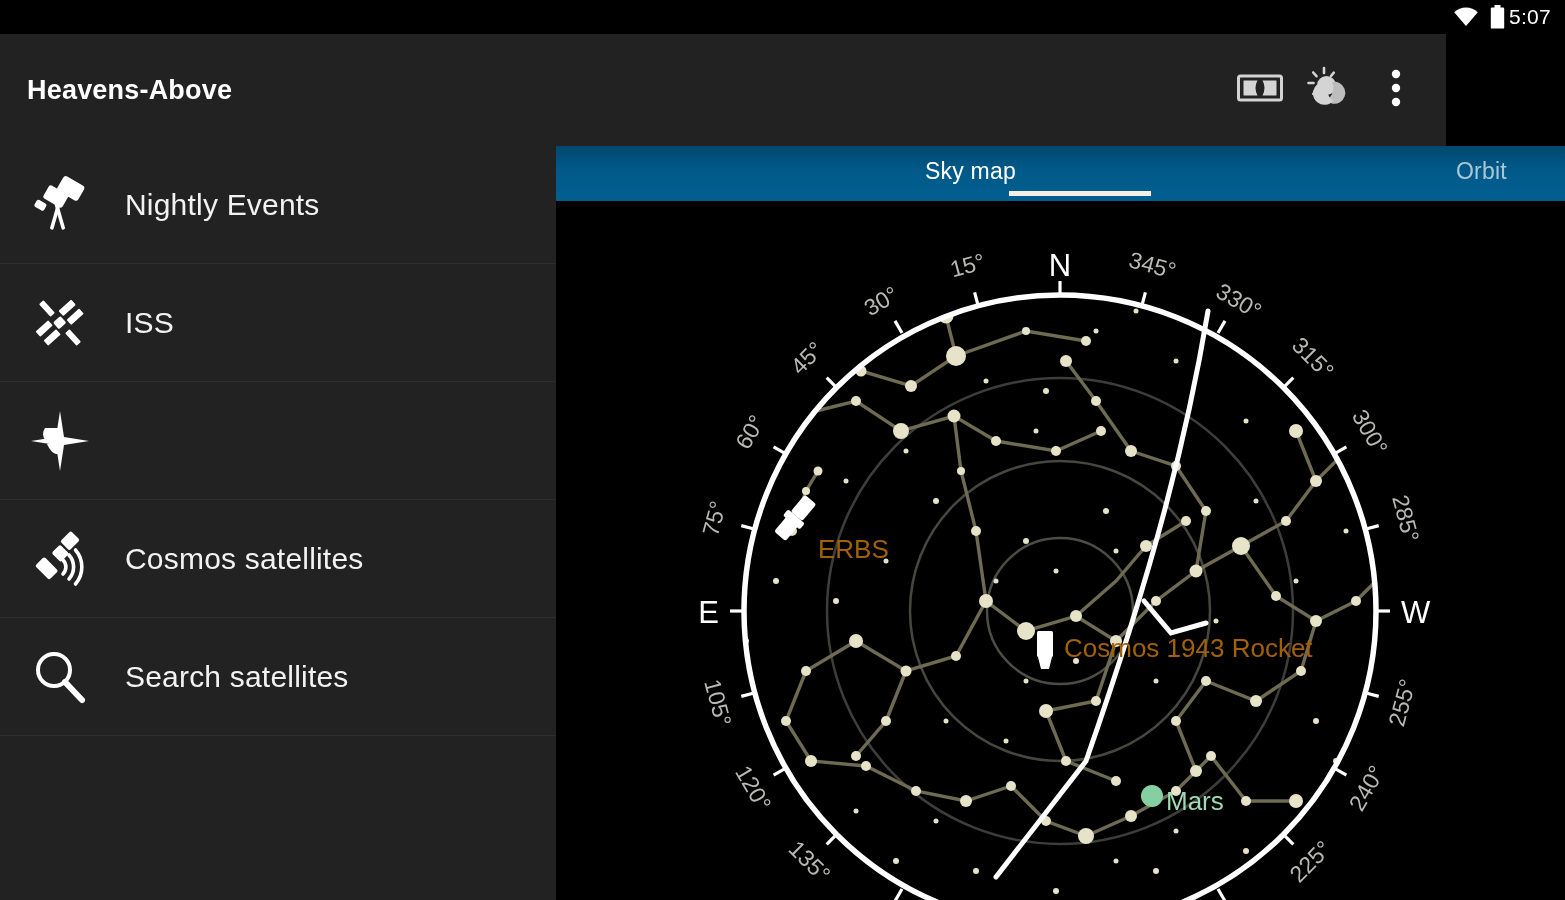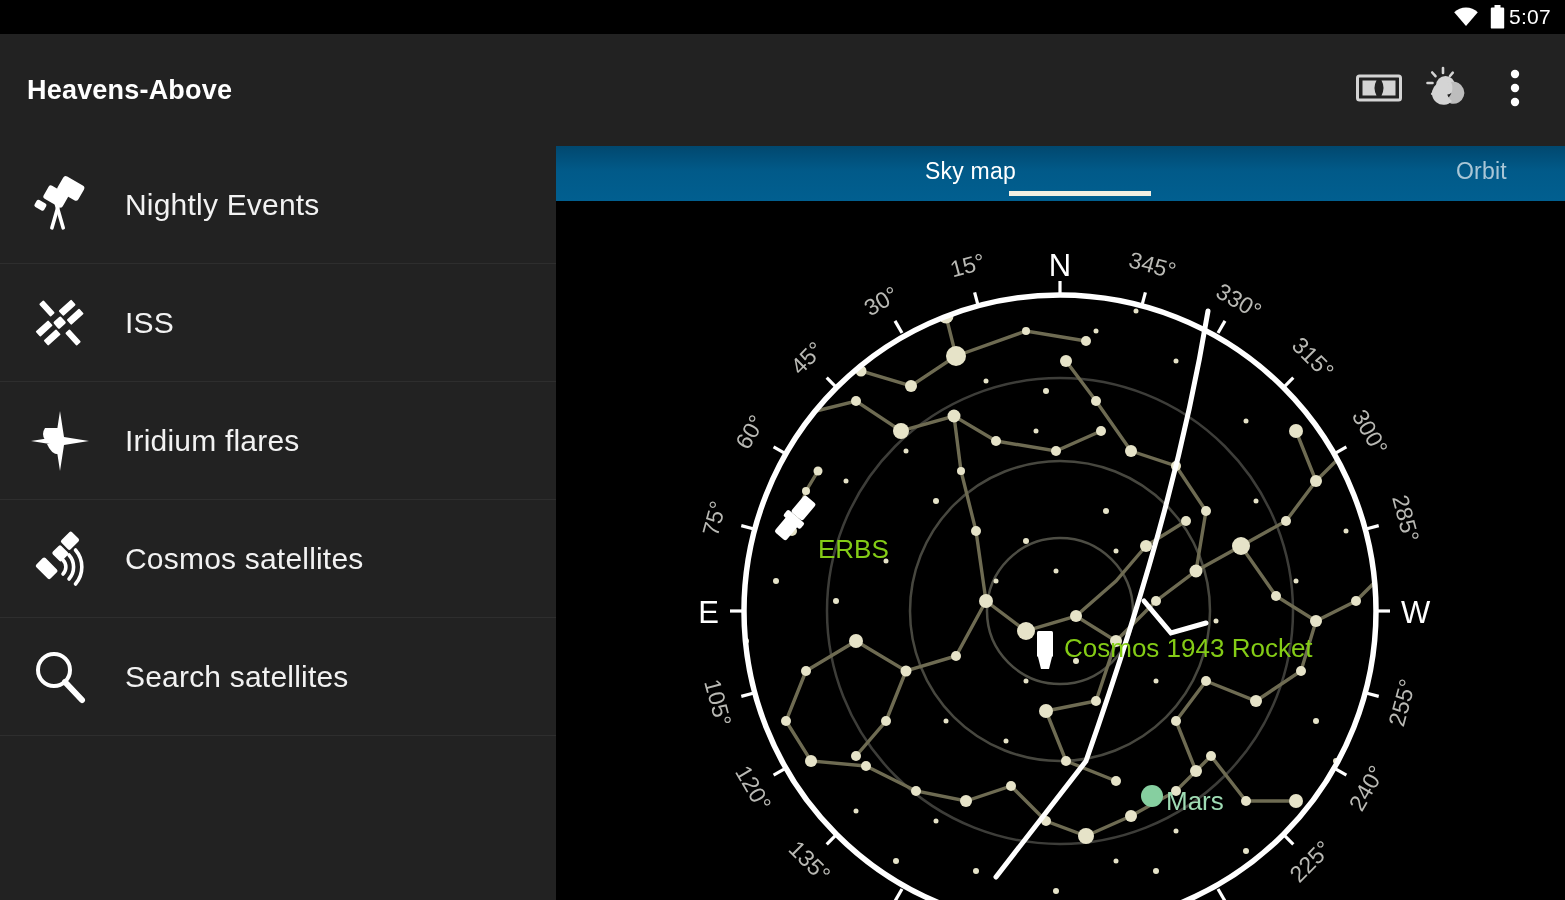--- a/index.html
+++ b/index.html
@@ -13,21 +13,21 @@
     padding-right:14px;
   }
   #statusbar .sb-icon { display:flex; align-items:center; margin-left:11px; }
   #statusbar .clock {
     color:#ffffff; font-size:21px; margin-left:4px; letter-spacing:0.3px;
     font-family:"Liberation Sans", sans-serif;
   }
 
   
   #actionbar {
-    position:absolute; left:0; top:34px; width:1565px; height:112px;
+    position:absolute; left:0; top:34px; width:1446px; height:112px;
     background:#222222; display:flex; align-items:center;
   }
   #app-title {
     color:#ffffff; font-size:27px; font-weight:bold; margin-left:27px;
     letter-spacing:0.2px;
   }
   #actionbar-actions {
     margin-left:auto; display:flex; align-items:center; padding-right:16px;
   }
   .ab-btn {
@@ -74,21 +74,21 @@
     position:absolute; bottom:5px; left:50%; transform:translateX(-50%);
     width:142px; height:5px; background:#f3efe2;
   }
 
   #skymap-wrap {
     position:relative; width:1009px; height:699px; background:#000; overflow:hidden;
   }
   #skymap { position:absolute; left:0; top:0; }
 
   .sat-label {
-    position:absolute; color:#84cc16; font-size:26px; white-space:nowrap;
+    position:absolute; color:#a16207; font-size:26px; white-space:nowrap;
     pointer-events:none;
   }
   .mars-label {
     position:absolute; color:#9fdcb4; font-size:26px; white-space:nowrap;
   }
 </style>
 </head>
 <body>
 
 <div id="statusbar">
@@ -184,21 +184,20 @@
   </div>
 
   <div class="nav-item">
     <span class="nav-icon">
       <svg width="62" height="62" viewBox="0 0 62 62">
         <path d="M31 1 L35 27 L60 31 L35 35 L31 61 L27 35 L2 31 L27 27 Z" fill="#ffffff"></path>
         <path d="M16 18 h16 v12 h-16 q-4 -6 0 -12 Z" fill="#ffffff"></path>
         <path d="M18 34 h14 v10 q-9 2 -14 -10 Z" fill="#ffffff"></path>
       </svg>
     </span>
-    <span class="nav-label">Iridium flares</span>
   </div>
 
   <div class="nav-item">
     <span class="nav-icon">
       <svg width="62" height="62" viewBox="0 0 62 62">
         <g fill="#ffffff">
           <rect x="35" y="5" width="13" height="15" rx="2" transform="rotate(45 41 12)"></rect>
           <rect x="25" y="19" width="13" height="12" rx="2" transform="rotate(45 31 25)"></rect>
           <rect x="8" y="34" width="20" height="13" rx="2" transform="rotate(45 18 40)"></rect>
         </g>

